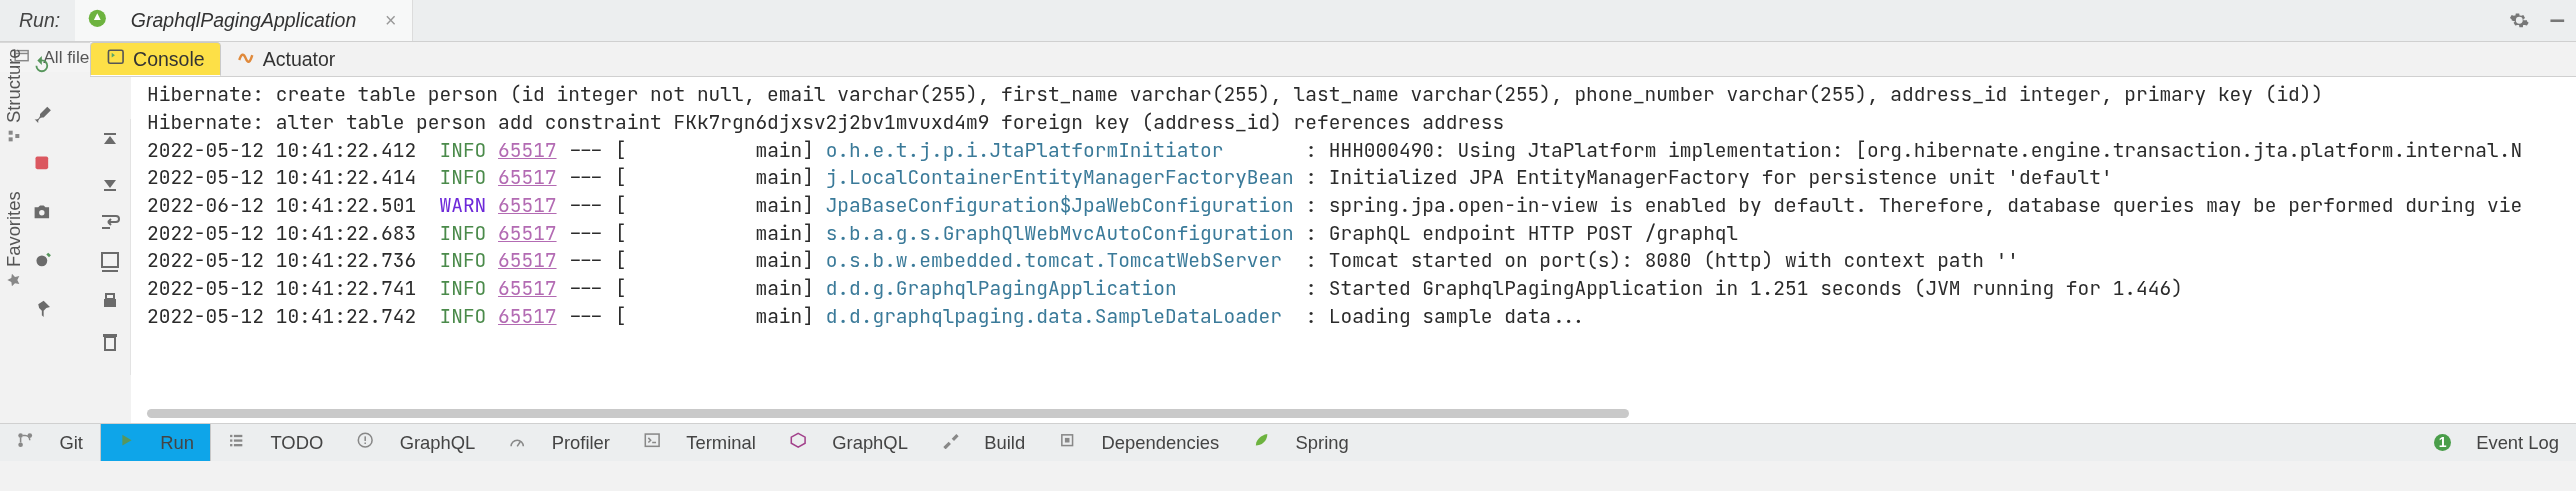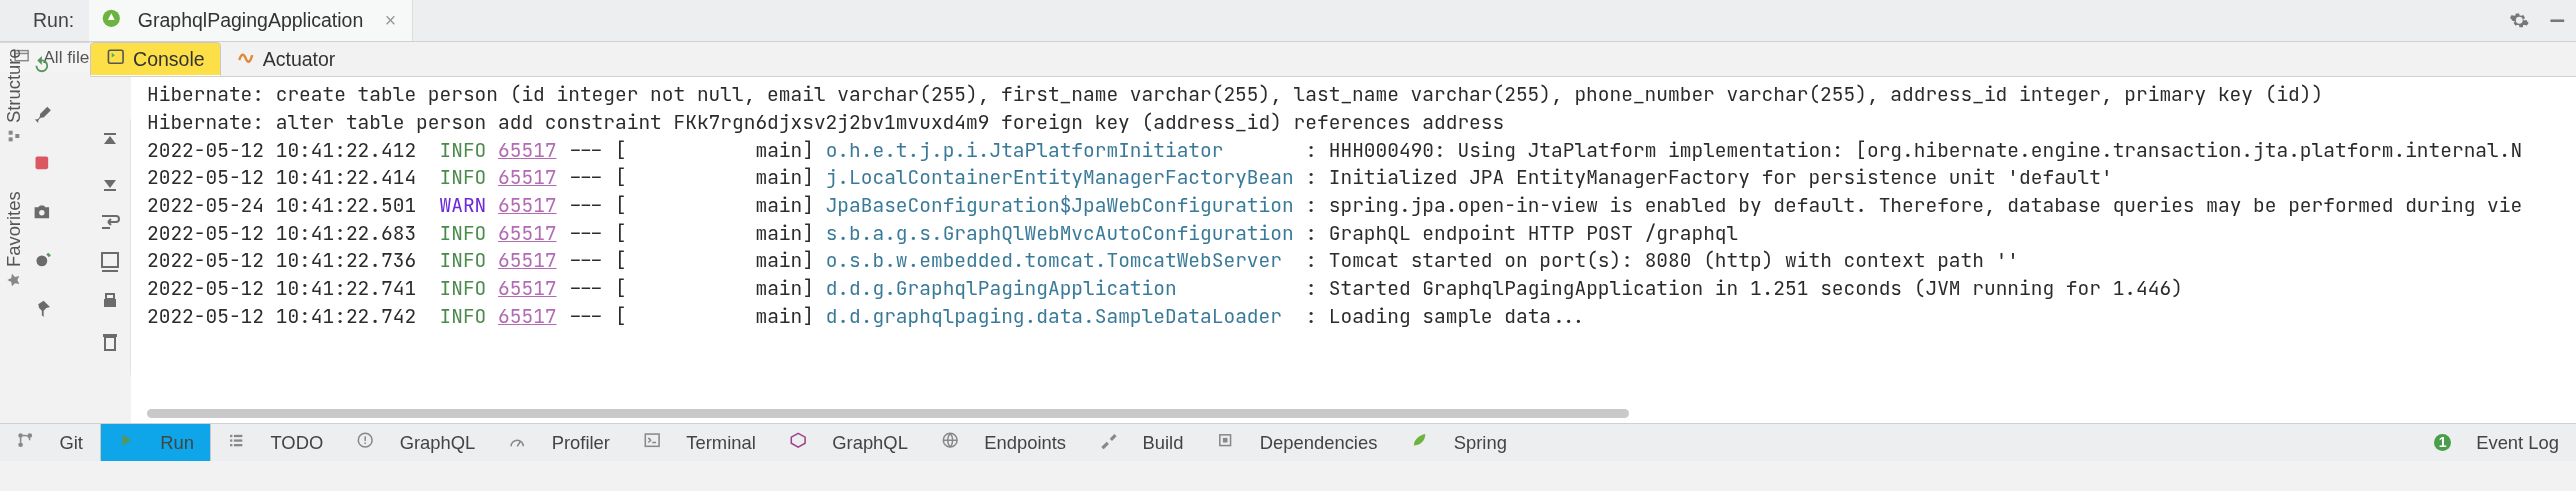--- a/index.html
+++ b/index.html
@@ -3,25 +3,26 @@
 <meta charset="utf-8">
 <style>
   * { box-sizing: border-box; margin: 0; padding: 0; }
   html, body { width: 2576px; height: 492px; font-family: -apple-system, "Segoe UI", Arial, sans-serif; font-size: 19.5px; background: #f2f2f2; color: #333; overflow: hidden; }
   .mono { font-family: "JetBrains Mono", Menlo, Consolas, monospace; }
 
   
   .header {
     display: flex; align-items: center; height: 42px;
     background: #eceeef; border-bottom: 0.5px solid #d0d0d0;
-    padding-left: 33px;
+    padding-left: 19px;
+    font-style: italic;
   }
   .header .run-label { color: #444; }
   .header .tab {
-    display: flex; align-items: center; gap: 16px;
+    display: flex; align-items: center; gap: 23px;
     background: #f7f8f8; height: 100%; padding: 0 16px 0 12px;
     margin-left: 15px; border-right: 0.5px solid #dcdcdc;
   }
   .header .tab svg { width: 20.6px; height: 20.6px; }
   .header .spacer { flex: 1; }
   .header .gear, .header .minimize {
     width: 38px; height: 42px; display:flex; align-items:center; justify-content:center; color:#777;
   }
 
   
@@ -251,21 +252,21 @@
         </svg>
       </div>
   </div>
 
   <div class="console mono">
     <div class="console-inner" id="console-inner">
         <div class="line plain">Hibernate: create table person (id integer not null, email varchar(255), first_name varchar(255), last_name varchar(255), phone_number varchar(255), address_id integer, primary key (id))</div>
         <div class="line plain">Hibernate: alter table person add constraint FKk7rgn6djxsv2j2bv1mvuxd4m9 foreign key (address_id) references address</div>
         <div class="line"><span class="plain">2022-05-12 10:41:22.412  </span><span class="c-info">INFO</span> <span class="c-pid">65517</span> <span class="plain">--- [           main] </span><span class="c-class">o.h.e.t.j.p.i.JtaPlatformInitiator      </span><span class="plain"> : HHH000490: Using JtaPlatform implementation: [org.hibernate.engine.transaction.jta.platform.internal.N</span></div>
         <div class="line"><span class="plain">2022-05-12 10:41:22.414  </span><span class="c-info">INFO</span> <span class="c-pid">65517</span> <span class="plain">--- [           main] </span><span class="c-class">j.LocalContainerEntityManagerFactoryBean</span><span class="plain"> : Initialized JPA EntityManagerFactory for persistence unit 'default'</span></div>
-        <div class="line"><span class="plain">2022-05-24 10:41:22.501  </span><span class="c-warn">WARN</span> <span class="c-pid">65517</span> <span class="plain">--- [           main] </span><span class="c-class">JpaBaseConfiguration$JpaWebConfiguration</span><span class="plain"> : spring.jpa.open-in-view is enabled by default. Therefore, database queries may be performed during vie</span></div>
+        <div class="line"><span class="plain">2022-06-12 10:41:22.501  </span><span class="c-warn">WARN</span> <span class="c-pid">65517</span> <span class="plain">--- [           main] </span><span class="c-class">JpaBaseConfiguration$JpaWebConfiguration</span><span class="plain"> : spring.jpa.open-in-view is enabled by default. Therefore, database queries may be performed during vie</span></div>
         <div class="line"><span class="plain">2022-05-12 10:41:22.683  </span><span class="c-info">INFO</span> <span class="c-pid">65517</span> <span class="plain">--- [           main] </span><span class="c-class">s.b.a.g.s.GraphQlWebMvcAutoConfiguration</span><span class="plain"> : GraphQL endpoint HTTP POST /graphql</span></div>
         <div class="line"><span class="plain">2022-05-12 10:41:22.736  </span><span class="c-info">INFO</span> <span class="c-pid">65517</span> <span class="plain">--- [           main] </span><span class="c-class">o.s.b.w.embedded.tomcat.TomcatWebServer </span><span class="plain"> : Tomcat started on port(s): 8080 (http) with context path ''</span></div>
         <div class="line"><span class="plain">2022-05-12 10:41:22.741  </span><span class="c-info">INFO</span> <span class="c-pid">65517</span> <span class="plain">--- [           main] </span><span class="c-class">d.d.g.GraphqlPagingApplication          </span><span class="plain"> : Started GraphqlPagingApplication in 1.251 seconds (JVM running for 1.446)</span></div>
         <div class="line"><span class="plain">2022-05-12 10:41:22.742  </span><span class="c-info">INFO</span> <span class="c-pid">65517</span> <span class="plain">--- [           main] </span><span class="c-class">d.d.graphqlpaging.data.SampleDataLoader </span><span class="plain"> : Loading sample data...</span></div>
       </div>
     <div class="hscroll">
         <div class="thumb"></div>
       </div>
   </div>
 </div>
@@ -317,27 +318,20 @@
           <rect x="3" y="4" width="18" height="16" fill="none" stroke="#888" stroke-width="2"></rect>
           <path d="M7 9l3 3-3 3M12 15h5" stroke="#888" stroke-width="2" fill="none"></path>
         </svg></span>
     <span>Terminal</span>
   </div>
   <div class="tool">
     <span><svg viewBox="0 0 24 24">
           <polygon points="12,3 21,8 21,16 12,21 3,16 3,8" fill="none" stroke="#a2418b" stroke-width="2"></polygon>
         </svg></span>
     <span>GraphQL</span>
-  </div>
-  <div class="tool">
-    <span><svg viewBox="0 0 24 24">
-          <circle cx="12" cy="12" r="9" fill="none" stroke="#888" stroke-width="2"></circle>
-          <path d="M3 12h18M12 3a14 14 0 010 18M12 3a14 14 0 000 18" stroke="#888" stroke-width="2" fill="none"></path>
-        </svg></span>
-    <span>Endpoints</span>
   </div>
   <div class="tool">
     <span><svg viewBox="0 0 24 24">
           <path d="M3 21l7-7 3 3-7 7zM14 10l6-6 3 3-6 6z" fill="#888"></path>
         </svg></span>
     <span>Build</span>
   </div>
   <div class="tool">
     <span><svg viewBox="0 0 24 24">
           <rect x="5" y="5" width="14" height="14" fill="none" stroke="#888" stroke-width="2"></rect>

